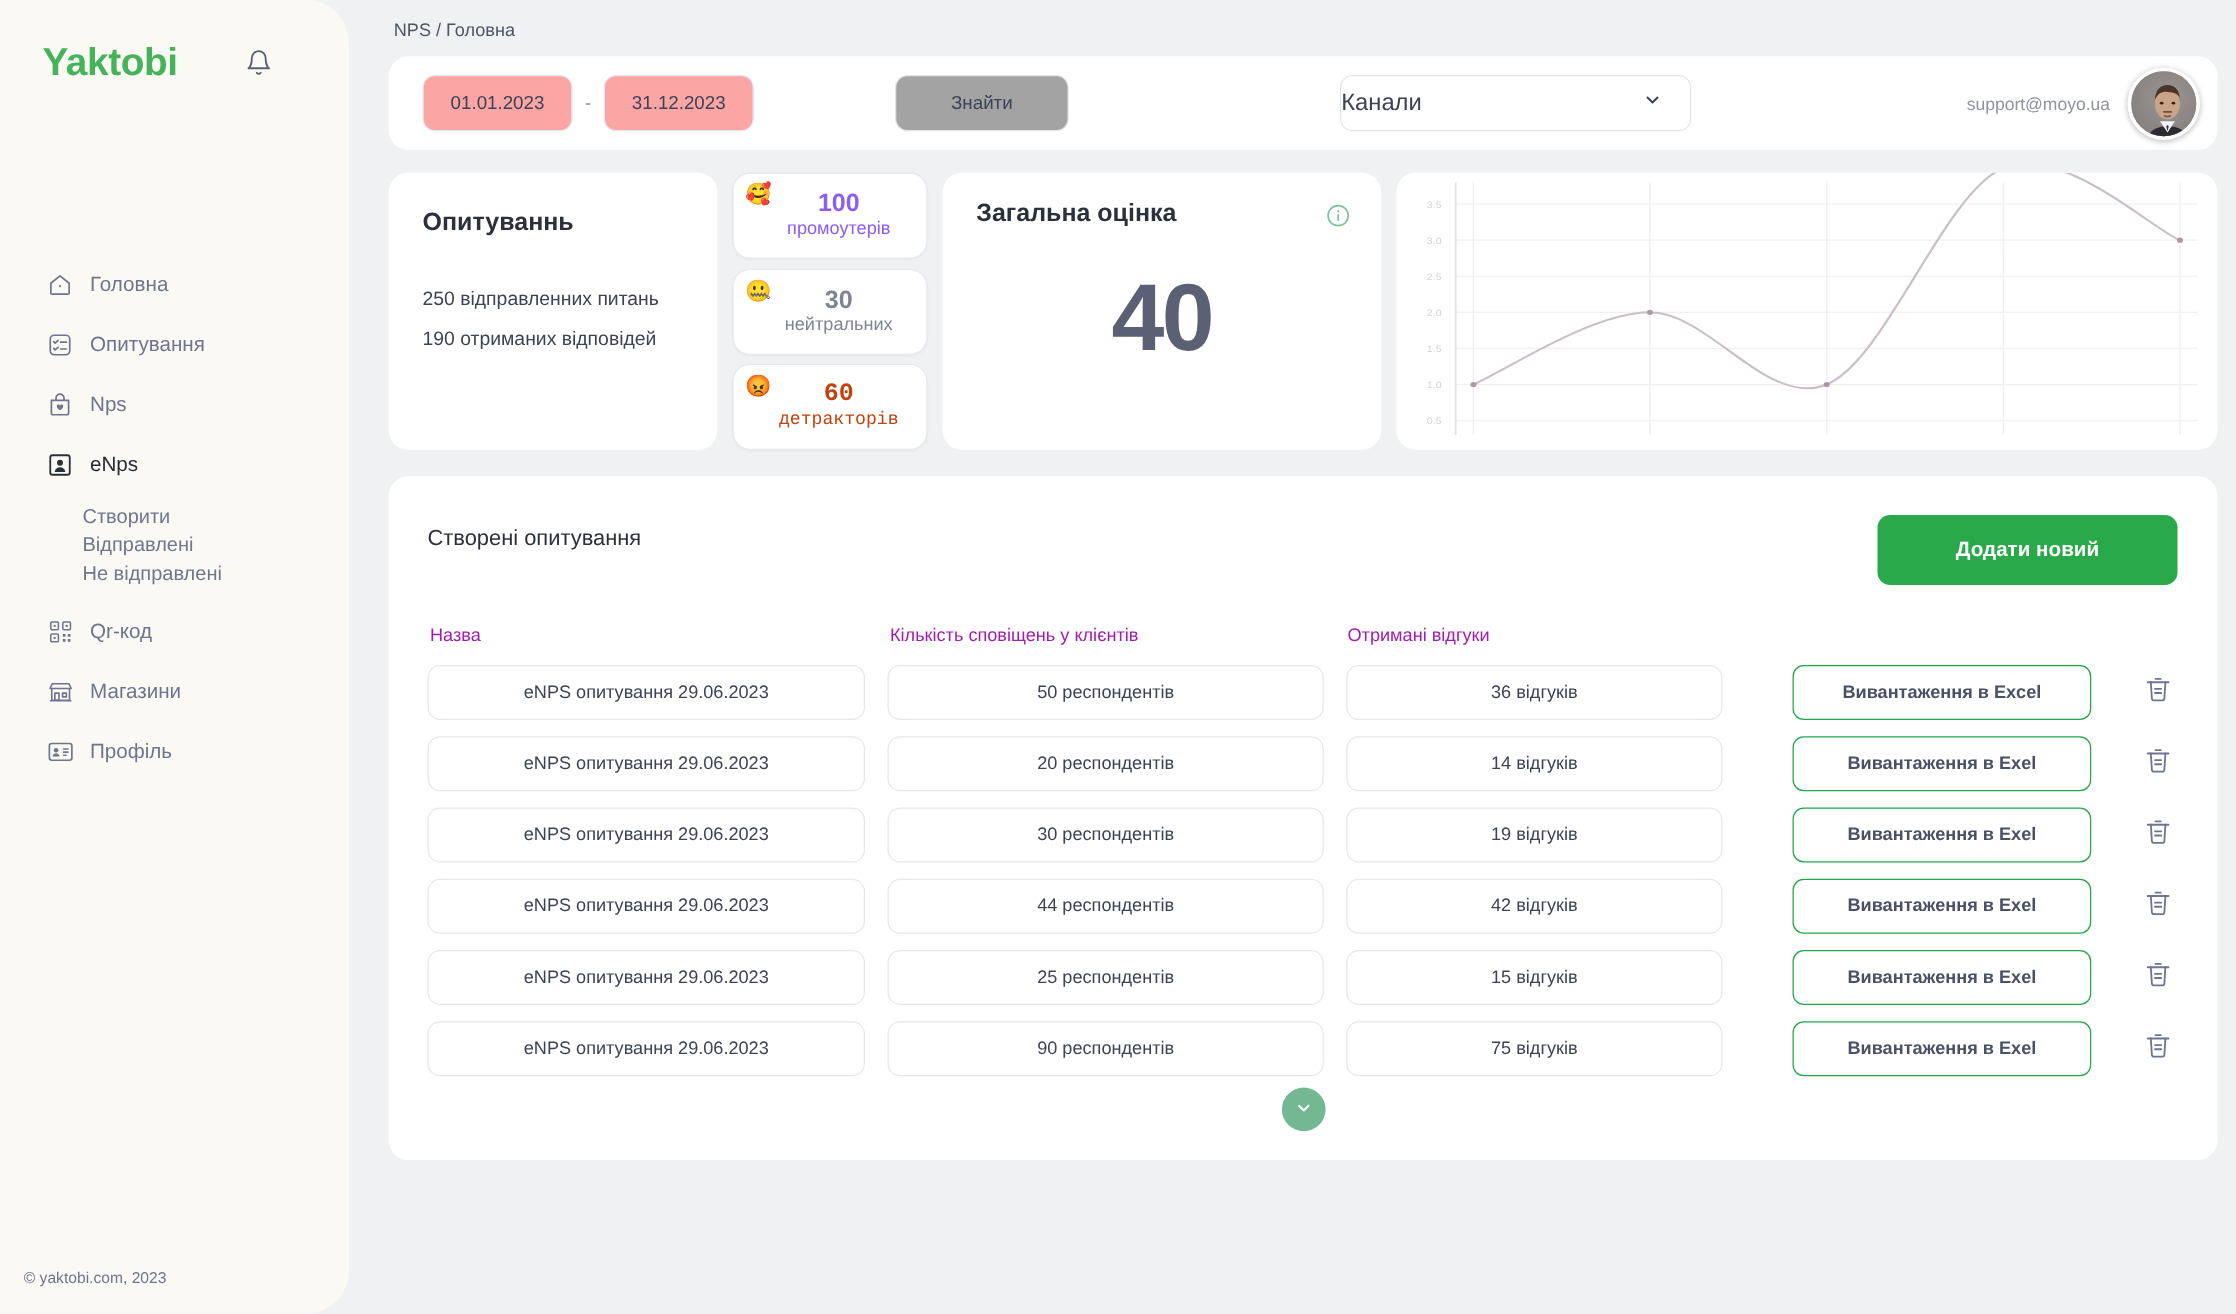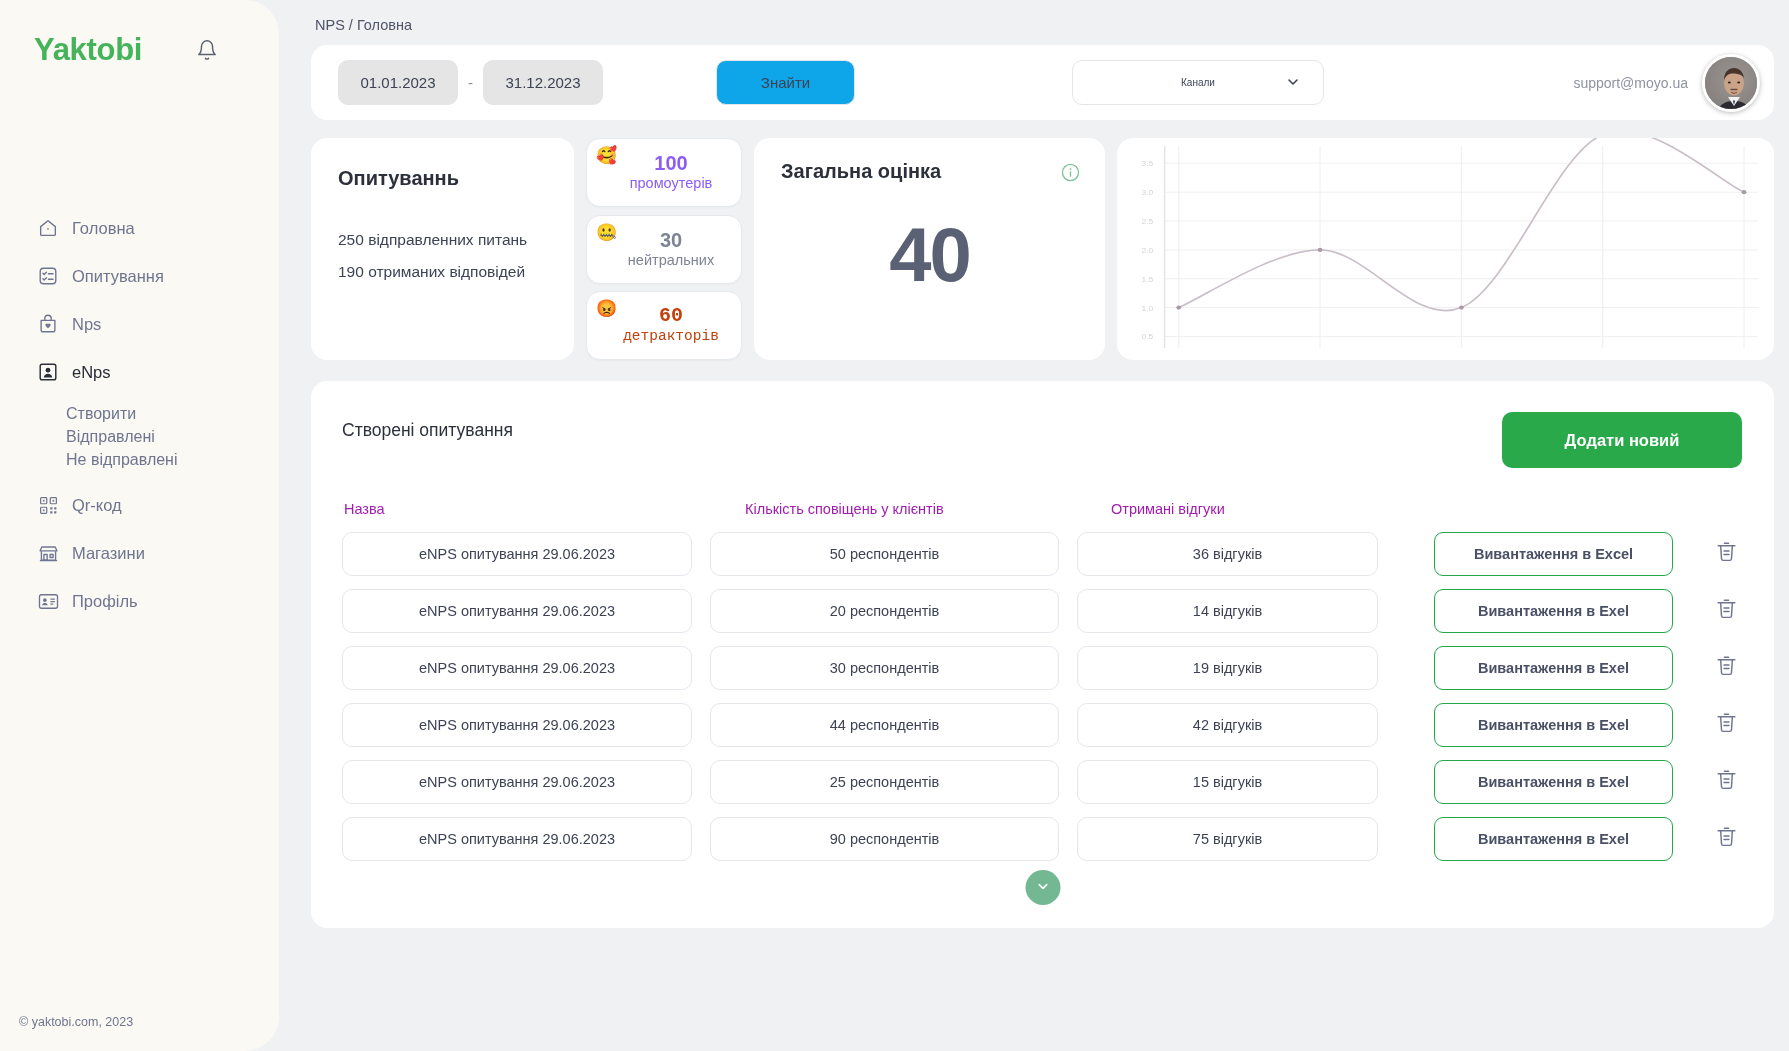--- a/index.html
+++ b/index.html
@@ -74,42 +74,42 @@
   .toolbar {
     background: #fff; border-radius: 16px;
     height: 75px;
     display: flex; align-items: center;
     padding: 0 14px 0 27px;
     margin-bottom: 18px;
   }
   .inp {
     width: 120px; height: 45px;
     border: 1px solid #e2e5ea; border-radius: 10px;
-    background: #e5e5e5;
+    background: #fca5a5;
     font-size: 15px; color: #3d4355;
     text-align: center;
     display: flex; align-items: center; justify-content: center;
     font-family: "Liberation Sans", sans-serif;
   }
   .dash { color: #8a8f9e; margin: 0 10px; font-size: 15px; }
   .btn-find {
     margin-left: 113px;
     width: 139px; height: 45px;
     border: 1px solid #e2e5ea; border-radius: 10px;
-    background: #0ea5e9; color: #3d4355; font-size: 15px;
+    background: #a3a3a3; color: #3d4355; font-size: 15px;
     display: flex; align-items: center; justify-content: center;
   }
   .select-ch {
     margin-left: 217px;
-    width: 252px; height: 45px;
+    width: 281px; height: 45px;
     border: 1px solid #e2e5ea; border-radius: 10px;
     background: #fff;
-    display: flex; align-items: center; justify-content: center;
+    display: flex; align-items: center; 
     position: relative;
-    font-size: 10px; color: #3d4355;
+    font-size: 19px; color: #3d4355;
   }
   .select-ch .chev { position: absolute; right: 22px; top: 50%; transform: translateY(-50%); }
   .user-mail {
     margin-left: auto;
     font-size: 14px; color: #8f93a1;
     padding-right: 14px;
   }
   .avatar {
     width: 58px; height: 58px; border-radius: 50%;
     overflow: hidden; flex: 0 0 58px;
@@ -165,21 +165,21 @@
     width: 240px; height: 56px;
     background: #2aa94a; color: #fff;
     border-radius: 10px; border: none;
     font-size: 16.5px; font-weight: bold;
     display: flex; align-items: center; justify-content: center;
     font-family: "Liberation Sans", sans-serif;
   }
   .col-heads { display: flex; margin-top: 33px; padding-left: 2px; }
   .col-heads div { font-size: 14.5px; color: #a21caf; }
   .ch1 { width: 368px; }
-  .ch2 { width: 366px; margin-left: 33px; }
+  .ch2 { width: 366px; }
   .ch3 { width: 320px; }
   .rows { margin-top: 8px; }
   .row { display: flex; align-items: center; height: 57px; gap: 18px; }
   .cell {
     border: 1px solid #e4e7ec; border-radius: 10px;
     height: 44px; display: flex; align-items: center; justify-content: center;
     font-size: 14.5px; color: #3d4355; background: #fff;
   }
   .c-name { width: 350px; }
   .c-resp { width: 349px; }

